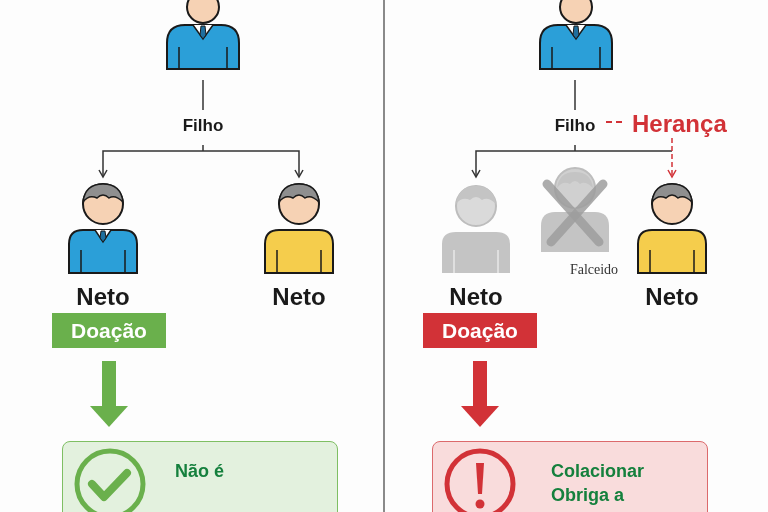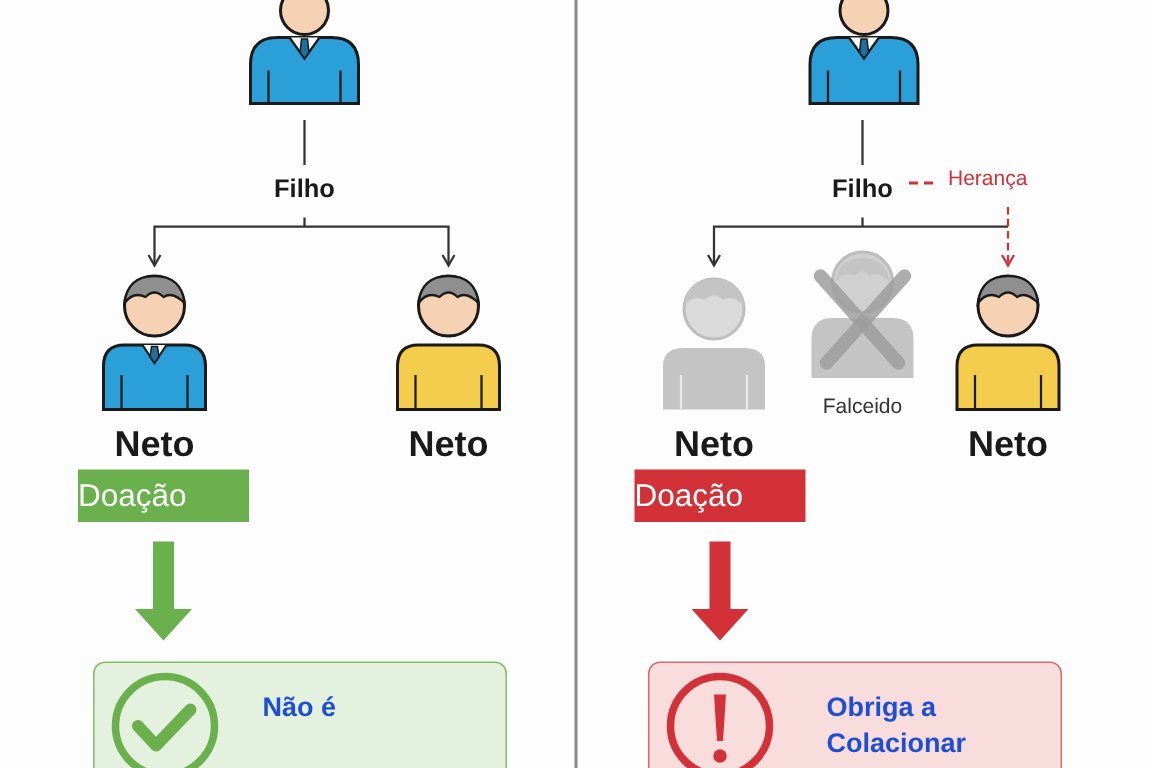--- a/index.html
+++ b/index.html
@@ -2,25 +2,25 @@
 <html><head>
 <meta charset="utf-8">
 <style>
   html,body{margin:0;padding:0;}
   body{width:768px;height:512px;overflow:hidden;background:#fdfdfd;position:relative;font-family:"Liberation Sans",sans-serif;}
   .abs{position:absolute;}
   .divider{left:383px;top:0;width:2px;height:512px;background:#8a8a8a;}
   .lbl{position:absolute;font-weight:bold;color:#1a1a1a;text-align:center;white-space:nowrap;}
   .filho{font-size:17px;width:100px;}
   .neto{font-size:24px;width:100px;}
-  .tag{position:absolute;color:#fff;font-weight:normal;font-size:21px;text-align:left;line-height:35px;height:35px;}
+  .tag{position:absolute;color:#fff;font-weight:bold;font-size:21px;text-align:center;line-height:35px;height:35px;}
   .box{position:absolute;border-radius:8px;}
-  .boxtext{position:absolute;font-weight:bold;font-size:18px;line-height:24px;color:#1d4ed8;}
+  .boxtext{position:absolute;font-weight:bold;font-size:18px;line-height:24px;color:#15803d;}
   svg{position:absolute;overflow:visible;}
-  .heranca{font-size:14px;font-weight:normal;text-align:center;}
+  .heranca{font-size:24px;font-weight:bold;text-align:center;}
   .falc{font-size:14px;color:#333;font-weight:normal;width:100px;}
 </style>
 </head>
 <body>
 
 <div class="abs divider"></div>
 
 <div>
 
   <svg width="80" height="75" style="left:163px;top:-5px;">
@@ -111,21 +111,21 @@
   </svg>
   <div class="lbl neto" style="left:426px;top:283px;">Neto</div>
 
   <svg width="80" height="90" style="left:535px;top:168px;">
     <circle cx="40" cy="20" r="20" fill="#d0d0d0" stroke="#bdbdbd" stroke-width="2"></circle>
     <path d="M22 20 Q24 4 40 4 Q56 4 58 20 Q50 12 45 16 Q40 10 35 16 Q28 12 22 20 Z" fill="#c4c4c4"></path>
     <path d="M6 84 L6 58 Q6 44 20 44 L60 44 Q74 44 74 58 L74 84 Z" fill="#c4c4c4"></path>
     <line x1="12" y1="16" x2="64" y2="74" stroke="#9e9e9e" stroke-width="9" stroke-linecap="round" opacity="0.85"></line>
     <line x1="68" y1="16" x2="16" y2="74" stroke="#9e9e9e" stroke-width="9" stroke-linecap="round" opacity="0.85"></line>
   </svg>
-  <div class="lbl falc" style="left:525px;top:262px;">Falceido</div>
+  <div class="lbl falc" style="left:544px;top:262px;font-family:Liberation Serif, serif;">Falceido</div>
 
   <svg width="80" height="95" style="left:632px;top:182px;">
     <circle cx="40" cy="22" r="20" fill="#f6d2b4" stroke="#1a1a1a" stroke-width="2"></circle>
     <path d="M20 20 Q22 2 40 2 Q58 2 60 20 Q52 12 46 16 Q40 10 34 16 Q26 12 20 20 Z" fill="#8f8f8f" stroke="#1a1a1a" stroke-width="1.5"></path>
     <path d="M6 91 L6 62 Q6 48 20 48 L60 48 Q74 48 74 62 L74 91 Z" fill="#f5cd4c" stroke="#1a1a1a" stroke-width="2"></path>
     <line x1="18" y1="68" x2="18" y2="91" stroke="#1a1a1a" stroke-width="1.5"></line>
     <line x1="62" y1="68" x2="62" y2="91" stroke="#1a1a1a" stroke-width="1.5"></line>
   </svg>
   <div class="lbl neto" style="left:622px;top:283px;">Neto</div>
 
@@ -136,16 +136,16 @@
     <polygon points="1,45 39,45 20,66" fill="#d23237"></polygon>
   </svg>
 
   <div class="box" style="left:432px;top:441px;width:274px;height:80px;background:#f9dcdc;border:1.5px solid #dc6a6c;"></div>
   <svg width="76" height="76" style="left:442px;top:446px;">
     <circle cx="38" cy="38" r="33" fill="none" stroke="#d23237" stroke-width="5"></circle>
     <path d="M34 17 L42 17 L40 48 L36 48 Z" fill="#d23237"></path>
     <circle cx="38" cy="58" r="4.5" fill="#d23237"></circle>
   </svg>
   <div class="boxtext" style="left:551px;top:459px;">
+    <div>Colacionar</div>
     <div>Obriga a</div>
-    <div>Colacionar</div>
   </div>
 </div>
 
 </body></html>

